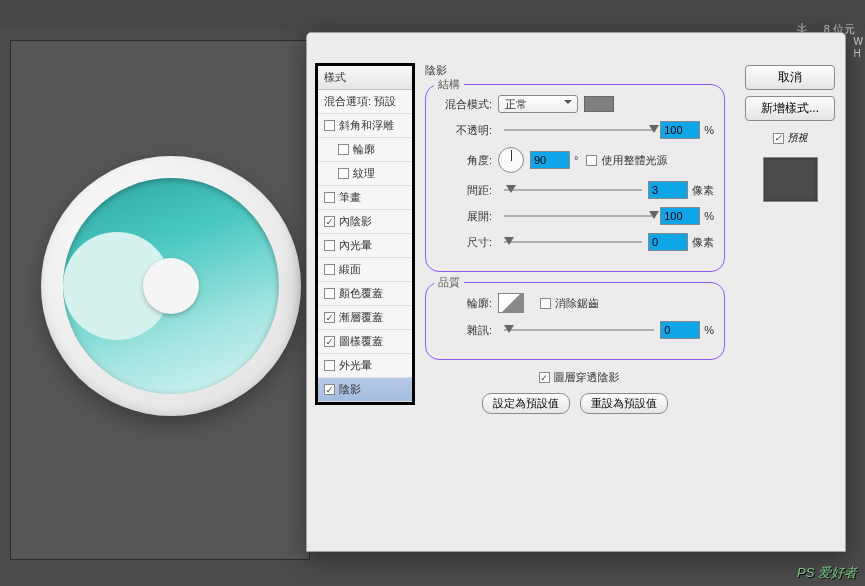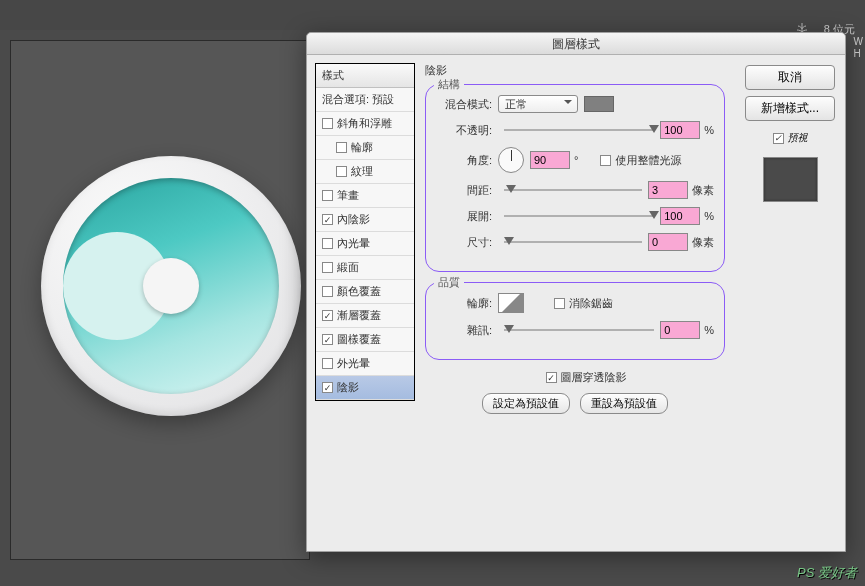--- a/index.html
+++ b/index.html
@@ -11,45 +11,45 @@
 
 .canvas-area { position: absolute; left: 10px; top: 40px; width: 300px; height: 520px; background: #565656; border: 1px solid #2a2a2a; }
 .icon-preview { position: absolute; left: 30px; top: 115px; width: 260px; height: 260px; border-radius: 50%; background: radial-gradient(circle at 35% 30%, #fbfbfb, #e0e0e2); box-shadow: 0 8px 20px rgba(0,0,0,0.3), inset 0 -3px 8px rgba(0,0,0,0.1); }
 .inner-ring { position: absolute; left: 22px; top: 22px; width: 216px; height: 216px; border-radius: 50%; background: linear-gradient(160deg, #2aa5a0 0%, #4dc9c3 35%, #a5e5e1 70%, #d9f5f3 100%); box-shadow: inset 0 2px 6px rgba(0,0,0,0.3); overflow: hidden; }
 .yin { position: absolute; width: 108px; height: 108px; border-radius: 50%; background: #d6f2ef; left: 0; top: 54px; }
 .center-dot { position: absolute; left: 80px; top: 80px; width: 56px; height: 56px; border-radius: 50%; background: #f5f5f5; box-shadow: 0 2px 5px rgba(0,0,0,0.25); }
 
 .dialog { position: absolute; left: 306px; top: 32px; width: 540px; height: 520px; background: #ececec; border: 1px solid #a0a0a0; box-shadow: 0 5px 25px rgba(0,0,0,0.4); border-radius: 5px 5px 0 0; }
 .dialog-title { height: 22px; background: linear-gradient(#f5f5f5, #dcdcdc); border-bottom: 1px solid #b0b0b0; text-align: center; font-size: 12px; line-height: 22px; color: #333; border-radius: 5px 5px 0 0; }
 
-.style-list { position: absolute; left: 8px; top: 30px; width: 100px; border: 1px solid #000000; background: #f7f7f7; }
+.style-list { position: absolute; left: 8px; top: 30px; width: 100px; border: 3px solid #000000; background: #f7f7f7; }
 .style-header { background: linear-gradient(#fafafa, #e5e5e5); border-bottom: 1px solid #c0c0c0; padding: 4px 6px; font-size: 11px; color: #333; }
 .style-item { padding: 4px 6px; font-size: 11px; border-bottom: 1px solid #dcdcdc; color: #333; display: flex; align-items: center; cursor: default; }
 .style-item.sub { padding-left: 20px; }
 .style-item.selected { background: linear-gradient(#b8c9e6, #a5bce0); }
 .chk { width: 11px; height: 11px; border: 1px solid #888; background: #fff; margin-right: 4px; display: inline-flex; align-items: center; justify-content: center; font-size: 9px; color: #333; }
 .chk.checked::after { content: "✓"; }
 
 .section { position: absolute; left: 118px; top: 30px; width: 300px; }
 .sect-title { font-size: 11px; color: #333; margin-bottom: 6px; }
 .fieldset { border: 1px solid #8b5cf6; border-radius: 14px; padding: 10px 10px 12px; margin-bottom: 10px; position: relative; }
 .fieldset-label { position: absolute; top: -8px; left: 8px; background: #ececec; padding: 0 4px; font-size: 11px; color: #555; }
 .row { display: flex; align-items: center; margin-bottom: 8px; font-size: 11px; color: #333; }
 .row-label { width: 56px; text-align: right; margin-right: 6px; }
 .dropdown { border: 1px solid #8a8a8a; background: linear-gradient(#fff,#eee); border-radius: 3px; padding: 1px 18px 1px 6px; font-size: 11px; position: relative; min-width: 80px; height: 18px; }
 .dropdown::after { content: ""; position: absolute; right: 5px; top: 4px; border-left: 4px solid transparent; border-right: 4px solid transparent; border-top: 4px solid #555; }
 .color-swatch { width: 30px; height: 16px; background: #808080; border: 1px solid #666; margin-left: 6px; }
 .slider { flex: 1; height: 14px; position: relative; margin: 0 6px; }
 .slider-track { position: absolute; left: 0; right: 0; top: 6px; height: 2px; background: #b0b0b0; }
 .slider-thumb { position: absolute; top: 2px; width: 0; height: 0; border-left: 5px solid transparent; border-right: 5px solid transparent; border-top: 8px solid #666; }
-.num-input { width: 40px; height: 18px; border: 1px solid #888; background: #f9a8d4; font-size: 11px; text-align: left; padding: 0 3px; }
+.num-input { width: 40px; height: 18px; border: 1px solid #888; background: #0ea5e9; font-size: 11px; text-align: left; padding: 0 3px; }
 .unit { margin-left: 4px; }
 .angle-dial { width: 26px; height: 26px; border: 1px solid #888; border-radius: 50%; background: #fafafa; position: relative; margin-right: 6px; }
 .angle-dial::after { content: ""; position: absolute; left: 12px; top: 2px; width: 1px; height: 11px; background: #333; }
-.inline-chk { display: inline-flex; align-items: center; margin-left: 22px; }
+.inline-chk { display: inline-flex; align-items: center; margin-left: 8px; }
 .contour-sw { width: 26px; height: 20px; border: 1px solid #888; background: linear-gradient(135deg,#fff 48%, #888 52%); margin-right: 8px; }
 .btn-row { display: flex; gap: 10px; justify-content: center; margin-top: 6px; }
 .ps-btn { border: 1px solid #8a8a8a; background: linear-gradient(#fdfdfd,#e6e6e6); border-radius: 9px; padding: 2px 10px; font-size: 11px; box-shadow: 0 1px 0 rgba(255,255,255,0.6) inset; }
 
 .right-col { position: absolute; right: 10px; top: 32px; width: 90px; display: flex; flex-direction: column; gap: 6px; align-items: stretch; }
 .right-btn { border: 1px solid #8a8a8a; background: linear-gradient(#fdfdfd,#e4e4e4); border-radius: 4px; padding: 3px 0; font-size: 12px; text-align: center; }
 .right-btn.primary { border: 2px solid #3a76d6; background: linear-gradient(#f4f8ff,#dce8fb); }
 .preview-chk { display: flex; align-items: center; font-size: 10px; margin-top: 4px; justify-content: center; font-style: italic; }
 .preview-box { width: 55px; height: 45px; border: 1px solid #888; background: #4a4a4a; margin: 6px auto 0; box-shadow: inset 0 0 3px rgba(0,0,0,0.4); }
 
@@ -77,21 +77,20 @@
 <div class="canvas-area">
   <div class="icon-preview">
     <div class="inner-ring">
       <div class="yin"></div>
       <div class="center-dot"></div>
     </div>
   </div>
 </div>
 
 <div class="dialog">
-  <div class="dialog-title">圖層樣式</div>
 
   <div class="style-list">
     <div class="style-header">樣式</div>
     <div class="style-item">
       <span>混合選項: 預設</span>
     </div>
     <div id="style-items">
         <div class="style-item">
           <span class="chk"></span>
           <span>斜角和浮雕</span>

